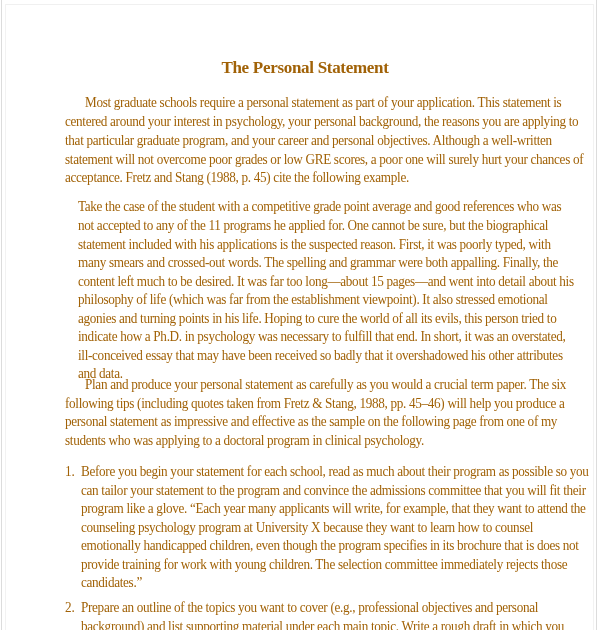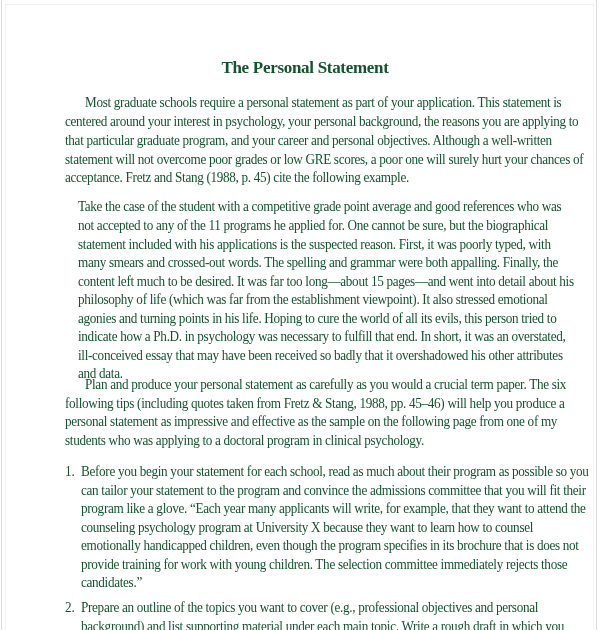--- a/index.html
+++ b/index.html
@@ -3,21 +3,21 @@
 <meta charset="utf-8">
 <style>
   html, body { margin:0; padding:0; background:#ffffff; }
   body { width:600px; height:630px; overflow:hidden; position:relative; }
   .frame { position:absolute; left:1px; top:0; width:596px; height:630px;
     border-left:1px solid #dcdcdc; border-right:1px solid #dcdcdc; box-sizing:border-box; }
   .frame-top { position:absolute; left:6px; right:6px; top:4px; height:1px; background:#f0f0f0; }
   .inner-edge-l { position:absolute; left:5px; top:4px; bottom:0; width:1px; background:#f2f2f2; }
   .inner-edge-r { position:absolute; right:6px; top:4px; bottom:0; width:1px; background:#f2f2f2; }
   .doc { position:absolute; left:0; top:0; width:600px; height:630px;
-    font-family:"Liberation Serif", serif; color:#14532d; }
+    font-family:"Liberation Serif", serif; color:#a16207; }
   .title { position:absolute; left:0; width:610px; top:58px; text-align:center;
     font-weight:bold; font-size:17px; letter-spacing:-0.3px; }
   .line { position:absolute; white-space:nowrap; font-size:14.2px; line-height:19px;
     letter-spacing:-0.35px; transform-origin:left top; transform:scaleX(0.93); }
   .num { position:absolute; font-size:14.2px; line-height:19px; transform-origin:left top; transform:scaleX(0.93); }
 </style>
 </head>
 <body>
 
 <div class="frame"></div>

